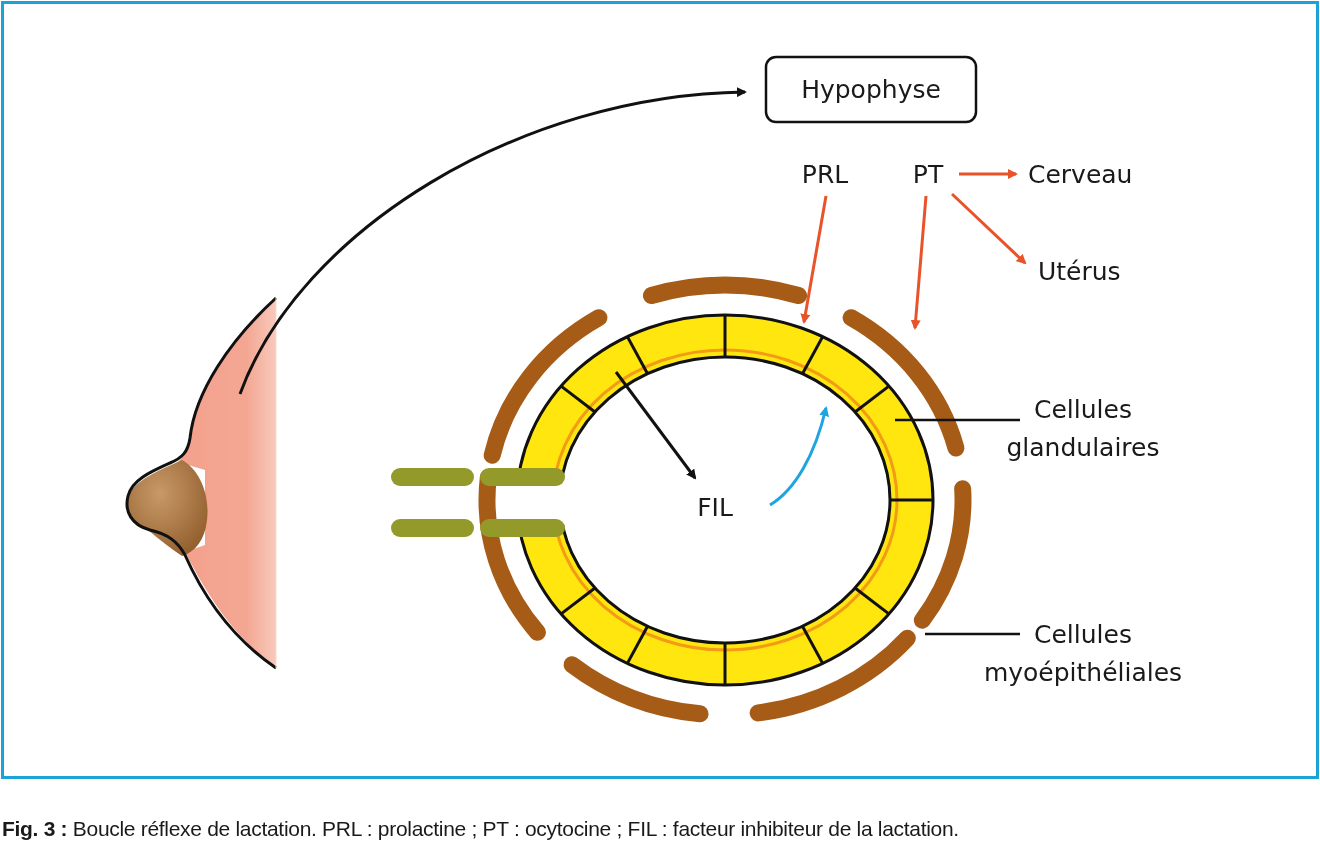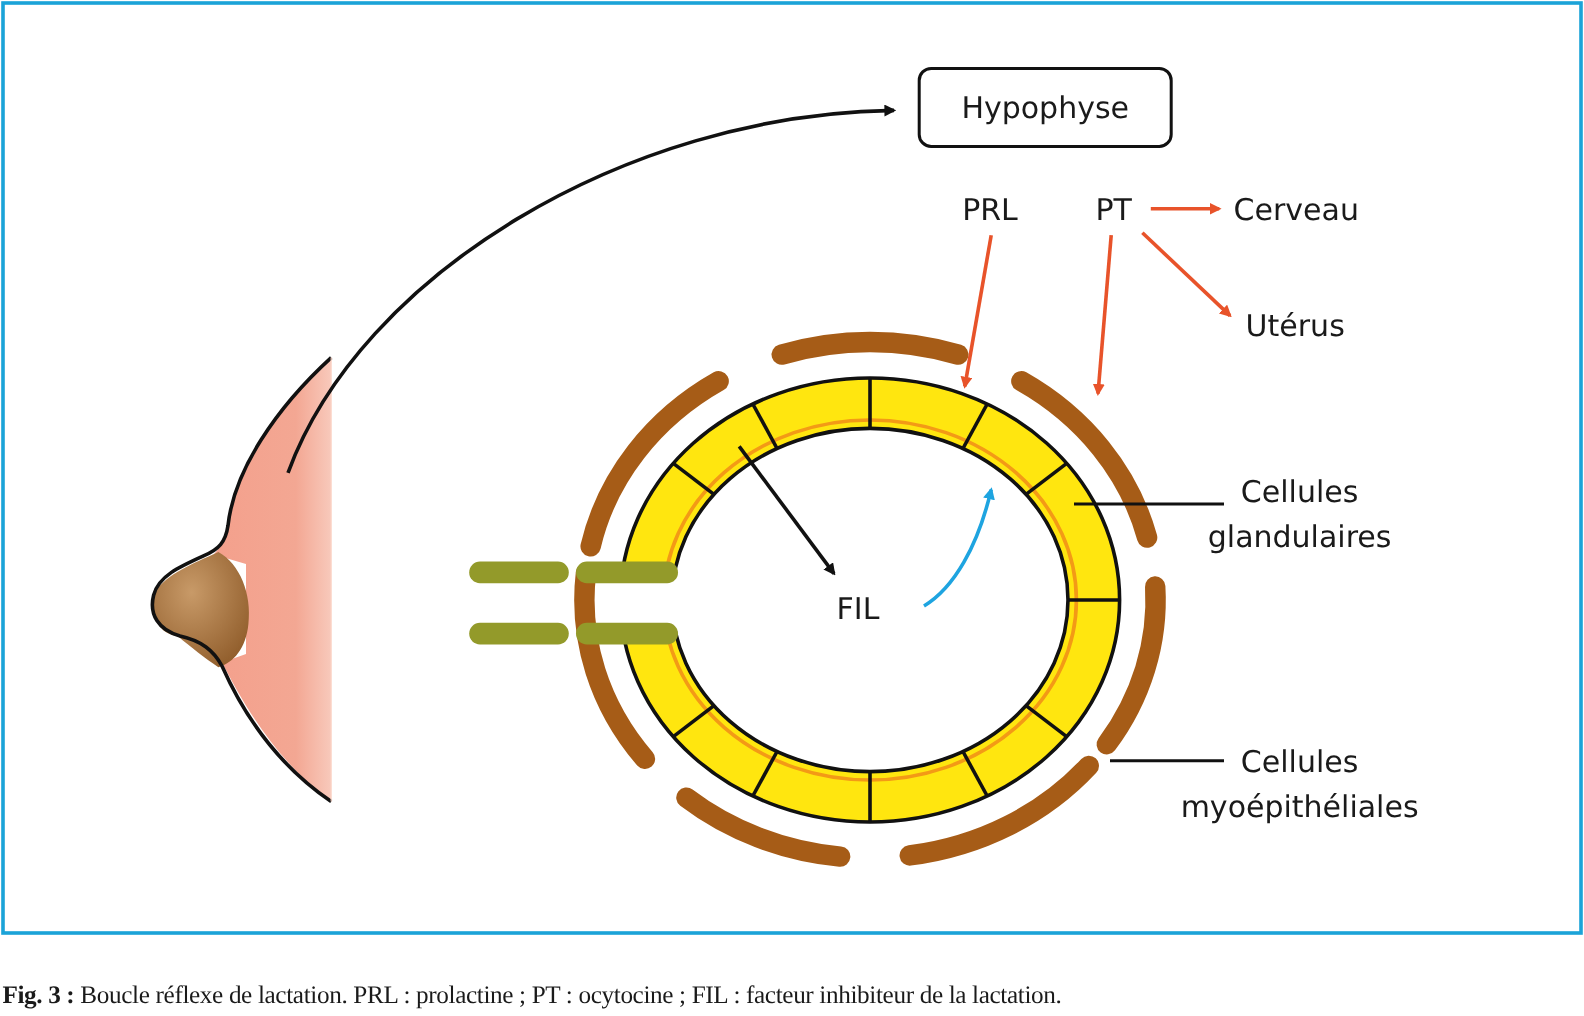--- a/index.html
+++ b/index.html
@@ -1,20 +1,20 @@
 <!DOCTYPE html>
 <html><head>
 <meta charset="utf-8">
 <style>
   html, body { margin: 0; padding: 0; background: #ffffff; }
   body { width: 1320px; height: 847px; position: relative; overflow: hidden; font-family: "DejaVu Sans", sans-serif; }
   .frame { position: absolute; left: 1px; top: 1px; width: 1312px; height: 772px; border: 3px solid #1ba3d8; background: #ffffff; }
   svg.diagram { position: absolute; left: 0; top: 0; }
   .lbl { font-family: "DejaVu Sans", sans-serif; font-size: 25px; fill: #1a1a1a; }
-  .caption { position: absolute; left: 2px; top: 817px; font-family: Liberation Serif, serif; font-size: 21px; color: #1a1a1a; white-space: nowrap; letter-spacing: -0.3px; }
+  .caption { position: absolute; left: 2px; top: 817px; font-family: Liberation Sans, sans-serif; font-size: 21px; color: #1a1a1a; white-space: nowrap; letter-spacing: -0.3px; }
   .caption b { font-weight: bold; }
 </style>
 </head>
 <body>
 
 <div class="frame"></div>
 
 <svg class="diagram" width="1320" height="800" viewBox="0 0 1320 800">
   <defs>
     <linearGradient id="skinGrad" x1="0" y1="0" x2="1" y2="0">

